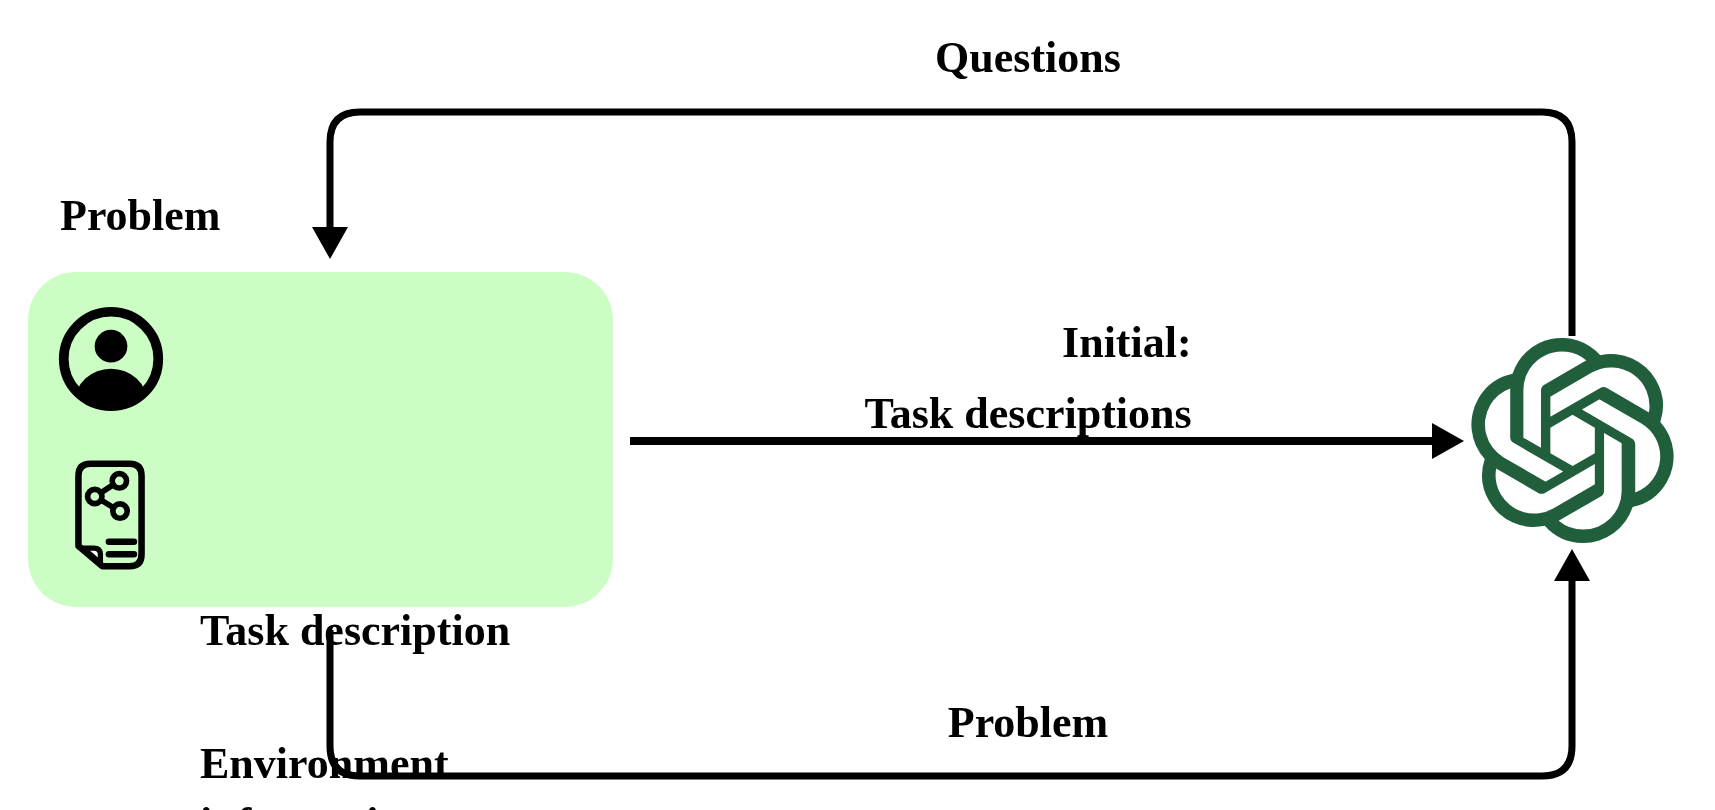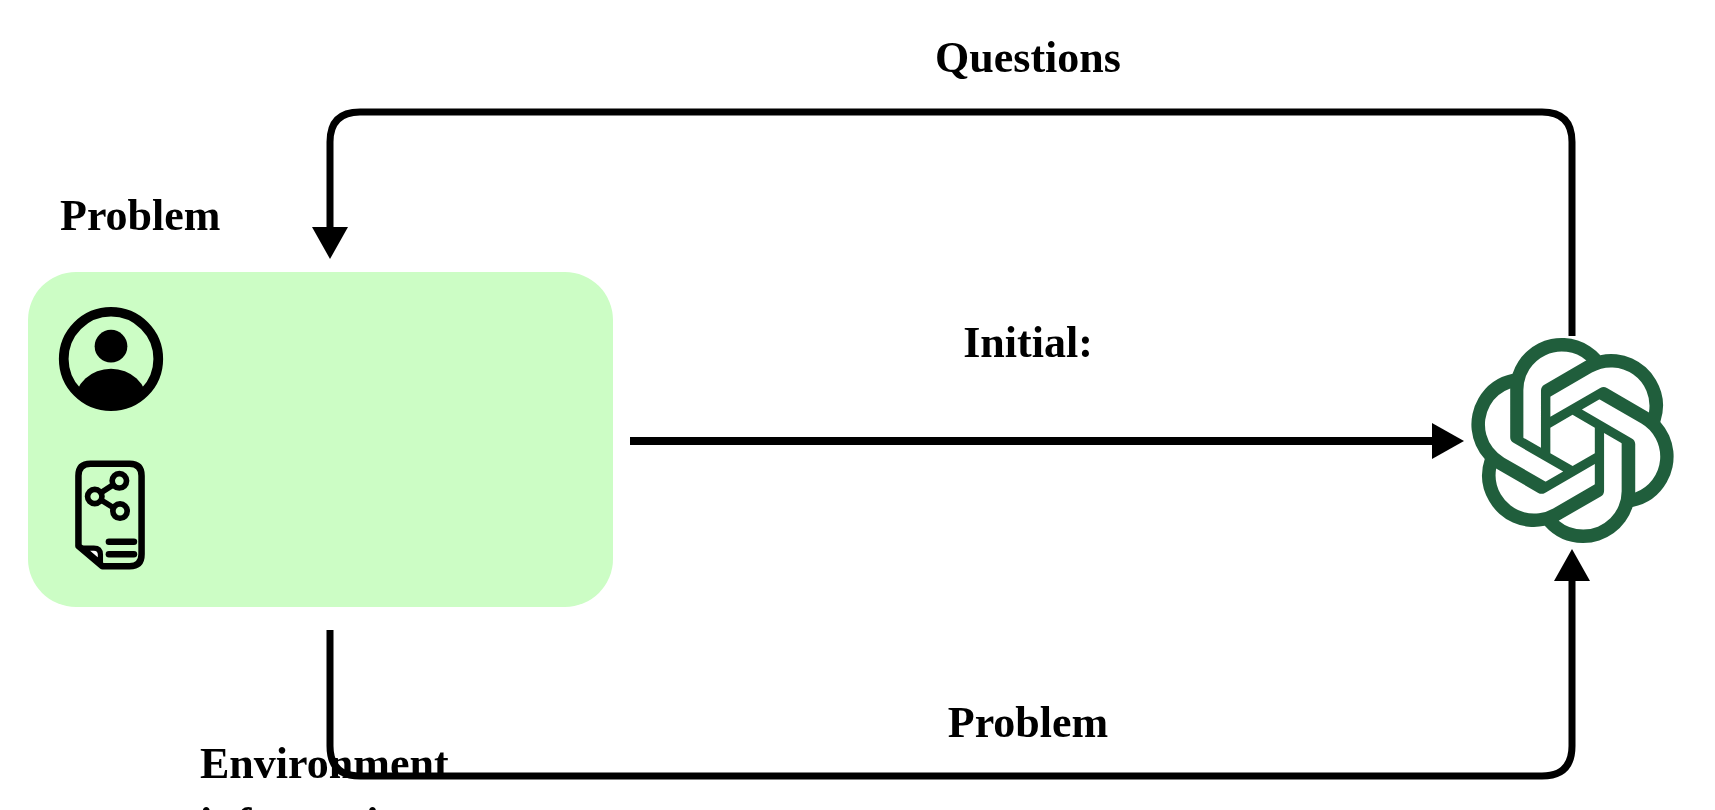--- a/index.html
+++ b/index.html
@@ -48,20 +48,21 @@
     <polygon points="1554,581 1590,581 1572,549" fill="var(--line,#000)"></polygon>
   </g>
 </svg>
 
 <div class="abs lbl centered" style="left:1028px;top:36px;">Questions</div>
 
 <div class="abs lbl" style="left:60px;top:194px;">Problem</div>
 
 <div class="abs" id="initial-label">
   <span>Initial:</span><br>
+  <span>Task descriptions</span>
 </div>
 
 <div class="abs lbl centered" style="left:1028px;top:701px;">Problem</div>
 
 <div class="abs" id="problem-box">
 
   <svg class="abs" style="left:30px;top:34px;" width="106" height="106" viewBox="0 0 24 24" xmlns="http://www.w3.org/2000/svg">
     <defs>
         <clipPath id="uclip">
           <circle cx="12" cy="12" r="10.6"></circle>
@@ -83,18 +84,19 @@
       <circle cx="21.6" cy="24.2" r="3.3"></circle>
       <line x1="12.9" y1="15.7" x2="18.5" y2="12.1"></line>
       <line x1="13" y1="19.2" x2="18.7" y2="22.7"></line>
     </g>
     <g stroke="#000" stroke-width="3" stroke-linecap="round">
       <line x1="16.5" y1="38.3" x2="28" y2="38.3"></line>
       <line x1="16.5" y1="44" x2="28" y2="44"></line>
     </g>
   </svg>
 
+  <div class="box-item-label" id="task-label">Task description</div>
   <div class="box-item-label" id="env-label">Environment information</div>
 </div>
 
 <svg class="abs" style="left:1468px;top:338px;" width="209" height="205" viewBox="0 0 24 24" xmlns="http://www.w3.org/2000/svg" preserveAspectRatio="xMidYMid meet">
   <path style="fill:var(--logo-green,#205e3c)" d="M22.2819 9.8211a5.9847 5.9847 0 0 0-.5157-4.9108 6.0462 6.0462 0 0 0-6.5098-2.9A6.0651 6.0651 0 0 0 4.9807 4.1818a5.9847 5.9847 0 0 0-3.9977 2.9 6.0462 6.0462 0 0 0 .7427 7.0966 5.98 5.98 0 0 0 .511 4.9107 6.051 6.051 0 0 0 6.5146 2.9001A5.9847 5.9847 0 0 0 13.2599 24a6.0557 6.0557 0 0 0 5.7718-4.2058 5.9894 5.9894 0 0 0 3.9977-2.9001 6.0557 6.0557 0 0 0-.7475-7.0729zm-9.022 12.6081a4.4755 4.4755 0 0 1-2.8764-1.0408l.1419-.0804 4.7783-2.7582a.7948.7948 0 0 0 .3927-.6813v-6.7369l2.02 1.1686a.071.071 0 0 1 .038.052v5.5826a4.504 4.504 0 0 1-4.4945 4.4944zm-9.6607-4.1254a4.4708 4.4708 0 0 1-.5346-3.0137l.142.0852 4.783 2.7582a.7712.7712 0 0 0 .7806 0l5.8428-3.3685v2.3324a.0804.0804 0 0 1-.0332.0615L9.74 19.9502a4.4992 4.4992 0 0 1-6.1408-1.6464zM2.3408 7.8956a4.485 4.485 0 0 1 2.3655-1.9728V11.6a.7664.7664 0 0 0 .3879.6765l5.8144 3.3543-2.0201 1.1685a.0757.0757 0 0 1-.071 0l-4.8303-2.7865A4.504 4.504 0 0 1 2.3408 7.8956zm16.5963 3.8558L13.1038 8.364 15.1192 7.2a.0757.0757 0 0 1 .071 0l4.8303 2.7913a4.4944 4.4944 0 0 1-.6765 8.1042v-5.6772a.79.79 0 0 0-.407-.667zm2.0107-3.0231l-.142-.0852-4.7735-2.7818a.7759.7759 0 0 0-.7854 0L9.409 9.2297V6.8974a.0662.0662 0 0 1 .0284-.0615l4.8303-2.7866a4.4992 4.4992 0 0 1 6.6802 4.66zM8.3065 12.863l-2.02-1.1638a.0804.0804 0 0 1-.038-.0567V6.0742a4.4992 4.4992 0 0 1 7.3757-3.4537l-.142.0805L8.704 5.459a.7948.7948 0 0 0-.3927.6813zm1.0976-2.3654l2.602-1.4998 2.6069 1.4998v2.9994l-2.5974 1.4997-2.6067-1.4997Z"></path>
 </svg>
 
 </body></html>

